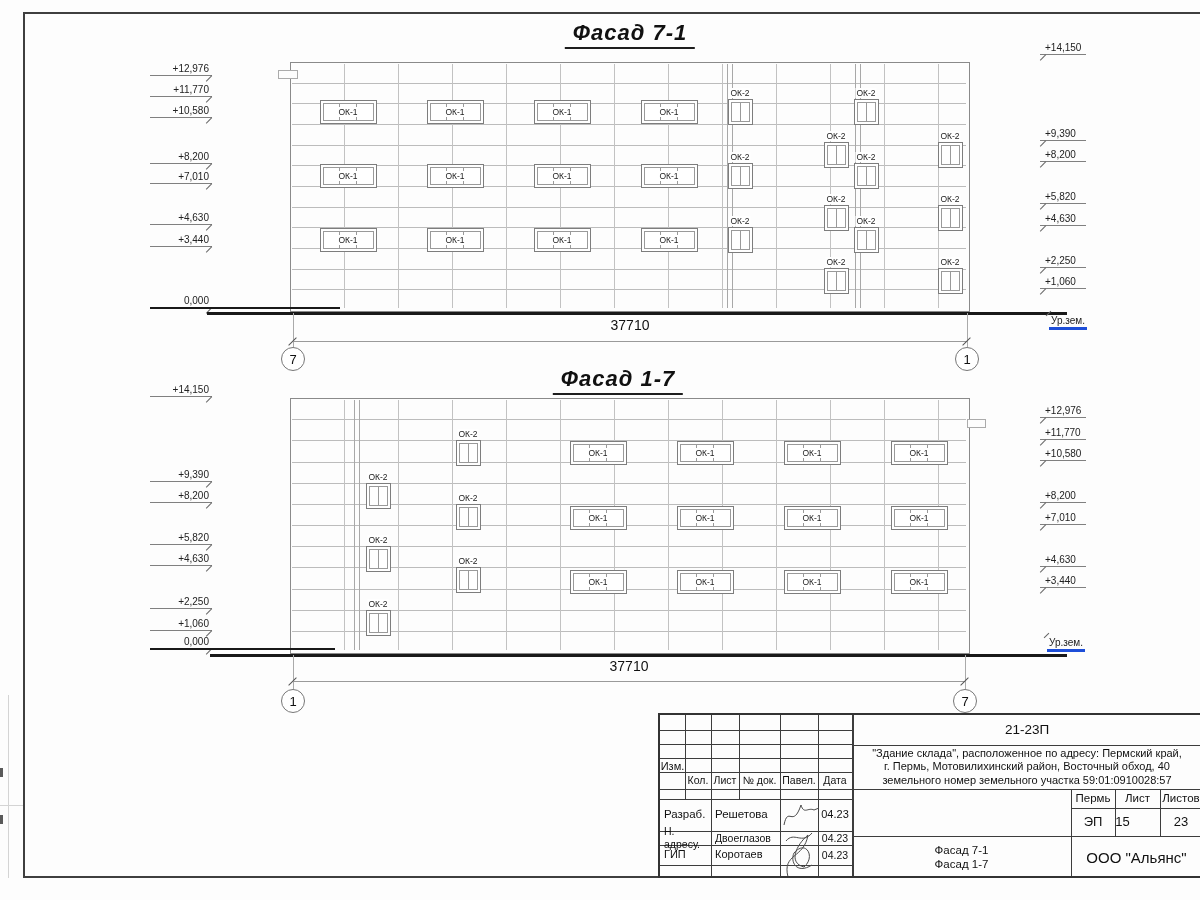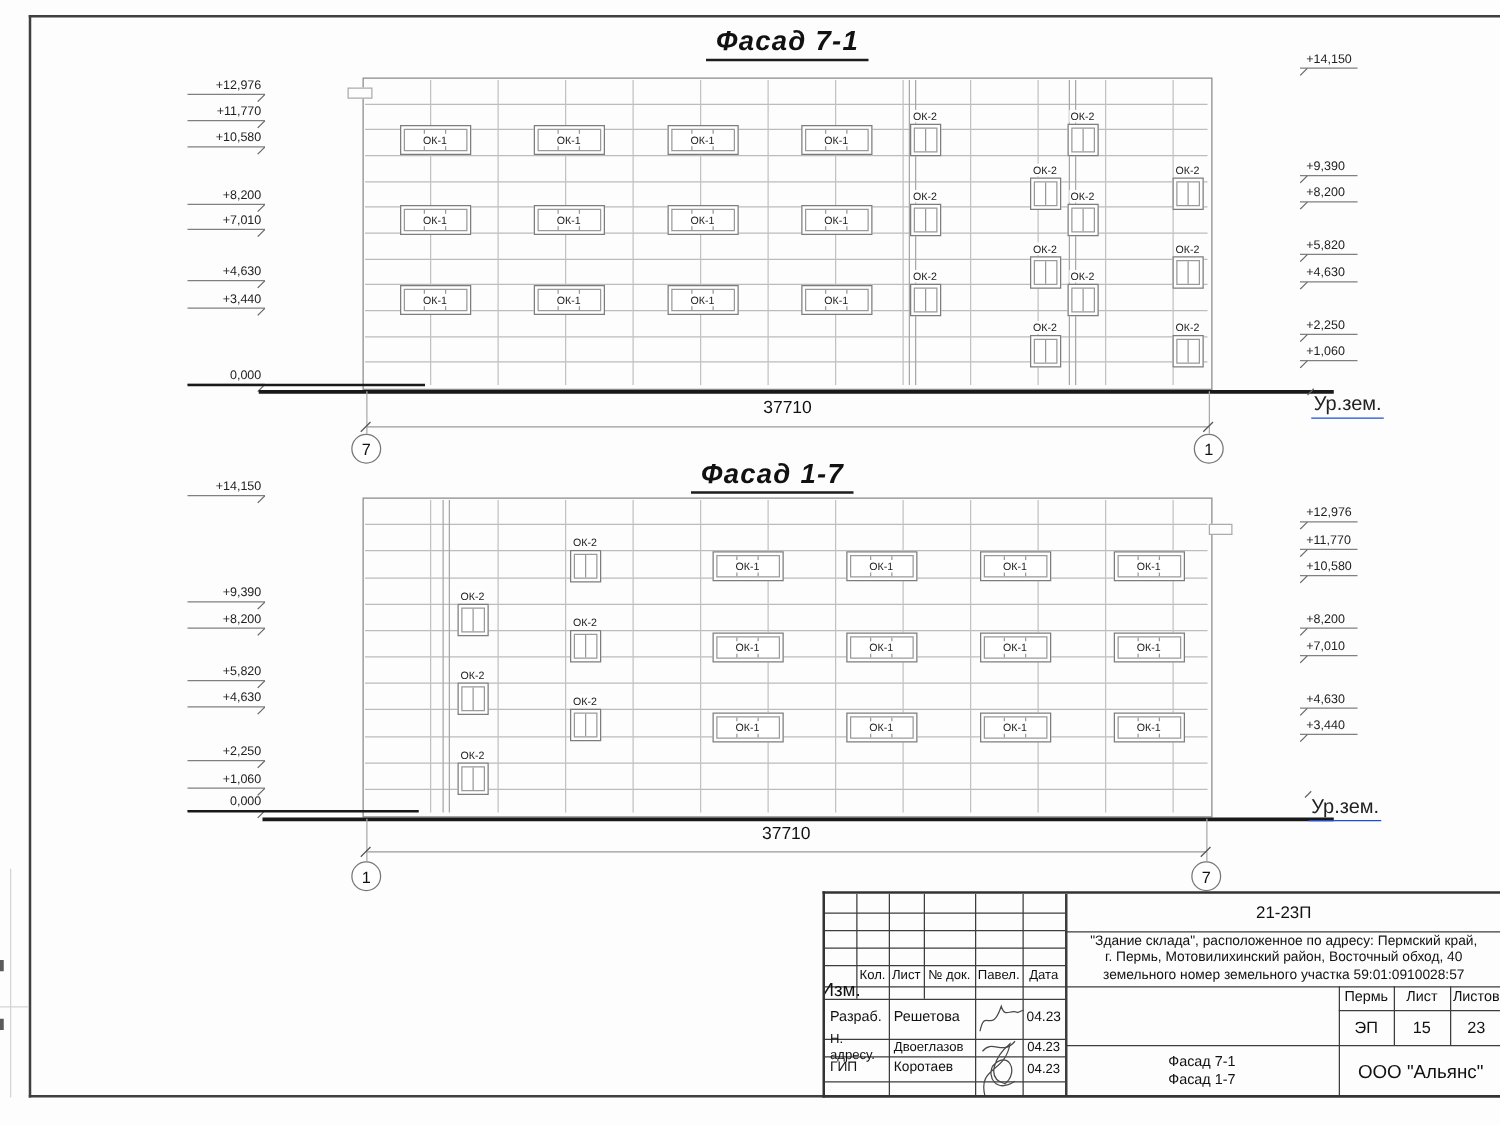--- a/index.html
+++ b/index.html
@@ -27,21 +27,21 @@
   .mark.right .tick{left:-1px;}
   .gl{position:absolute;background:#191919;}
   .dimline{position:absolute;height:1px;background:#9a9a9a;}
   .dimtick{position:absolute;width:11px;height:1px;background:#555;transform:rotate(-45deg);}
   .dimlabel{position:absolute;font-size:14px;color:#111;transform:translateX(-50%);background:#fdfdfd;padding:0 4px;}
   .ext{position:absolute;width:1px;background:#aaa;}
   .axis{position:absolute;width:24px;height:24px;border:1px solid #777;border-radius:50%;
         background:#fff;text-align:center;line-height:24px;font-size:13px;color:#111;box-sizing:border-box;}
   .ftitle{position:absolute;font-size:22px;font-style:italic;font-weight:600;color:#111;
           border-bottom:2px solid #1d1d1d;padding:0 8px 1px 8px;transform:translateX(-50%);letter-spacing:1px;white-space:nowrap;}
-  .urzem{position:absolute;font-size:16px;color:#222;border-bottom:1px solid #1d4ed8;padding:0 2px 1px 2px;}
+  .urzem{position:absolute;font-size:10px;color:#222;border-bottom:3px solid #1d4ed8;padding:0 2px 1px 2px;}
   .urzem::before{content:"";position:absolute;left:-4px;top:-2px;width:7px;height:1px;background:#666;transform:rotate(-45deg);}
   .det{position:absolute;border:1px solid #ababab;background:#fdfdfd;}
   .mline{position:absolute;background:#d4d4d4;}
   .mdash{position:absolute;background:#5a5a5a;}
   .tb{position:absolute;left:658px;top:713px;width:542px;height:165px;
       border:2px solid #333;border-right:none;box-sizing:border-box;font-size:11px;overflow:hidden;}
   .tb .l{position:absolute;background:#3d3d3d;}
   .tb .cell{position:absolute;display:flex;align-items:center;justify-content:center;
             text-align:center;color:#111;line-height:1.2;}
   .tb .cell.lft{justify-content:flex-start;padding-left:4px;box-sizing:border-box;text-align:left;}
@@ -597,21 +597,21 @@
     <div class="l" style="left:0;top:57px;width:192px;height:1px;"></div>
     <div class="l" style="left:0;top:74px;width:542px;height:1px;"></div>
     <div class="l" style="left:0;top:84px;width:192px;height:1px;"></div>
     <div class="l" style="left:0;top:116px;width:192px;height:1px;"></div>
     <div class="l" style="left:0;top:130px;width:192px;height:1px;"></div>
     <div class="l" style="left:0;top:150px;width:192px;height:1px;"></div>
     <div class="l" style="left:192px;top:30px;width:350px;height:1px;"></div>
     <div class="l" style="left:192px;top:121px;width:350px;height:1px;"></div>
     <div class="l" style="left:411px;top:93px;width:131px;height:1px;"></div>
 
-    <div class="cell" style="left:0;top:69px;width:25px;height:17px;font-size:15px;text-align:right;">Изм.</div>
+    <div class="cell" style="left:0;top:43px;width:25px;height:17px;font-size:11px;text-align:right;">Изм.</div>
     <div class="cell" style="left:25px;top:57px;width:26px;height:17px;font-size:10.5px;">Кол.</div>
     <div class="cell" style="left:51px;top:57px;width:28px;height:17px;font-size:10.5px;">Лист</div>
     <div class="cell" style="left:79px;top:57px;width:41px;height:17px;font-size:10.5px;">№ док.</div>
     <div class="cell" style="left:120px;top:57px;width:38px;height:17px;font-size:10.5px;">Павел.</div>
     <div class="cell" style="left:158px;top:57px;width:34px;height:17px;font-size:10.5px;">Дата</div>
 
     <div class="cell lft" style="left:0;top:84px;width:51px;height:32px;font-size:11.5px;">Разраб.</div>
     <div class="cell lft" style="left:51px;top:84px;width:69px;height:32px;font-size:11.5px;">Решетова</div>
     <div class="cell" style="left:158px;top:84px;width:34px;height:32px;font-size:11px;">04.23</div>
 
@@ -638,21 +638,21 @@
       <div>г. Пермь, Мотовилихинский район, Восточный обход, 40</div>
       <div>земельного номер земельного участка 59:01:0910028:57</div>
     </div>
 
 
     <div class="cell" style="left:411px;top:74px;width:44px;height:19px;font-size:11.5px;">Пермь</div>
     <div class="cell" style="left:455px;top:74px;width:45px;height:19px;font-size:11.5px;">Лист</div>
     <div class="cell" style="left:500px;top:74px;width:42px;height:19px;font-size:11.5px;">Листов</div>
 
     <div class="cell" style="left:411px;top:93px;width:44px;height:28px;font-size:13px;">ЭП</div>
-    <div class="cell" style="left:455px;top:93px;width:45px;height:28px;font-size:13px;">15</div>
+    <div class="cell" style="left:440px;top:93px;width:45px;height:28px;font-size:13px;">15</div>
     <div class="cell" style="left:500px;top:93px;width:42px;height:28px;font-size:13px;">23</div>
 
     <div class="cell" style="left:192px;top:121px;width:219px;height:44px;font-size:11.5px;flex-direction:column;">
       <div>Фасад 7-1</div>
       <div>Фасад 1-7</div>
     </div>
 
     <div class="cell" style="left:411px;top:121px;width:131px;height:44px;font-size:15px;">ООО "Альянс"</div>
   </div>
 </div>

